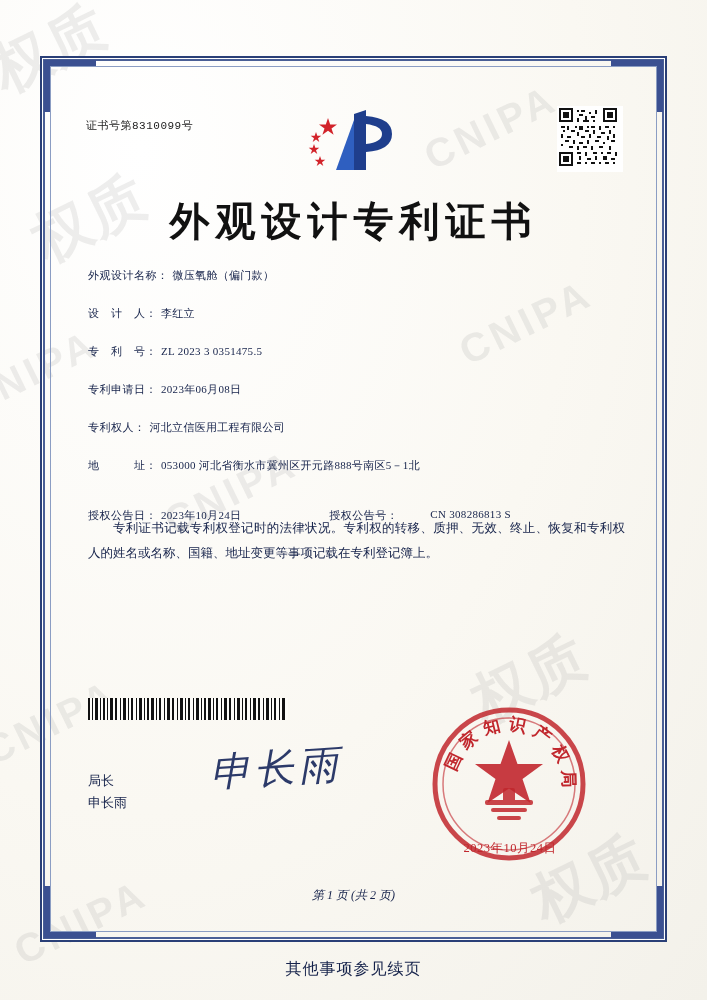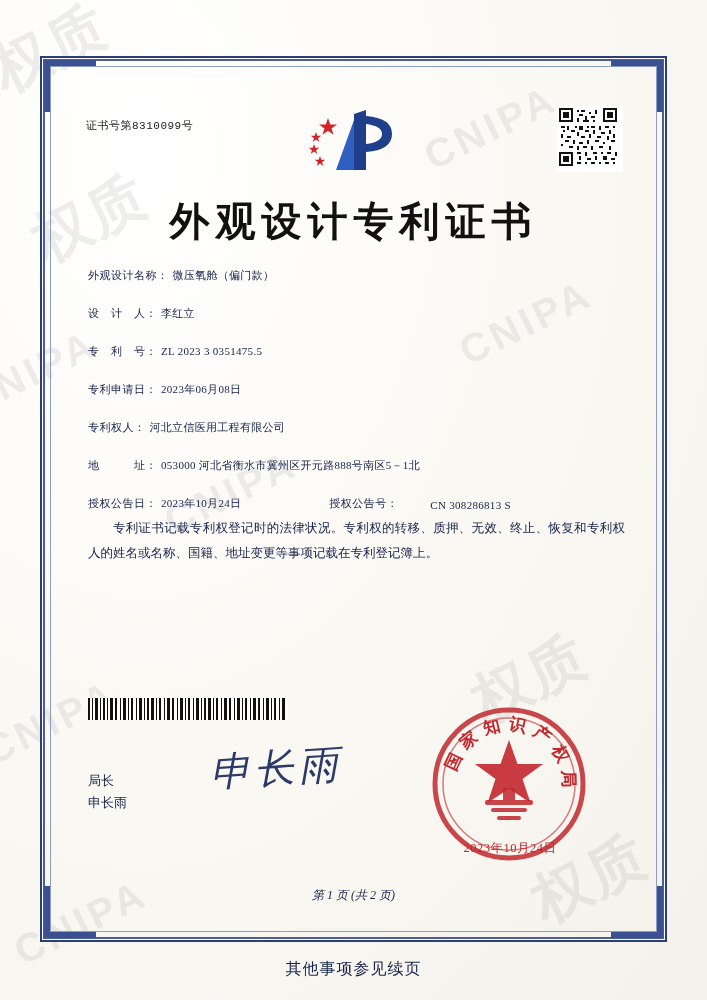--- a/index.html
+++ b/index.html
@@ -131,21 +131,21 @@
     flex: 0 0 auto;
     color: #15224a;
     letter-spacing: 0.5px;
   }
   .row .val {
     margin-left: 4px;
     color: #15224a;
     letter-spacing: 0.3px;
   }
   .row.two { justify-content: flex-start; }
-  .row.two .grp { display: flex; align-items: flex-end; }
+  .row.two .grp { display: flex; align-items: flex-start; margin-top: 12px; }
   .row.two .grp.second { margin-left: 88px; gap: 28px; }
 
   
   .paras {
     position: absolute;
     left: 18px; right: 12px; top: 430px;
     font-size: 12.5px;
     line-height: 2.0;
     color: #15224a;
     text-align: justify;

